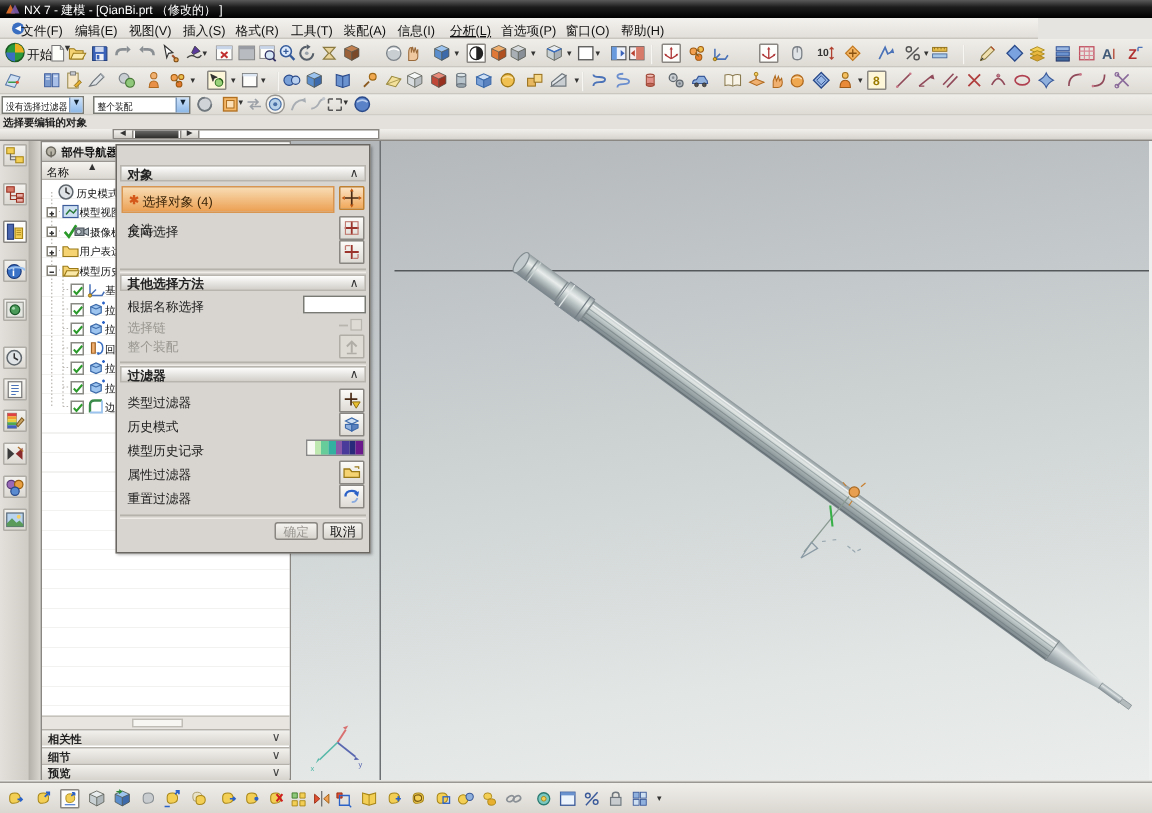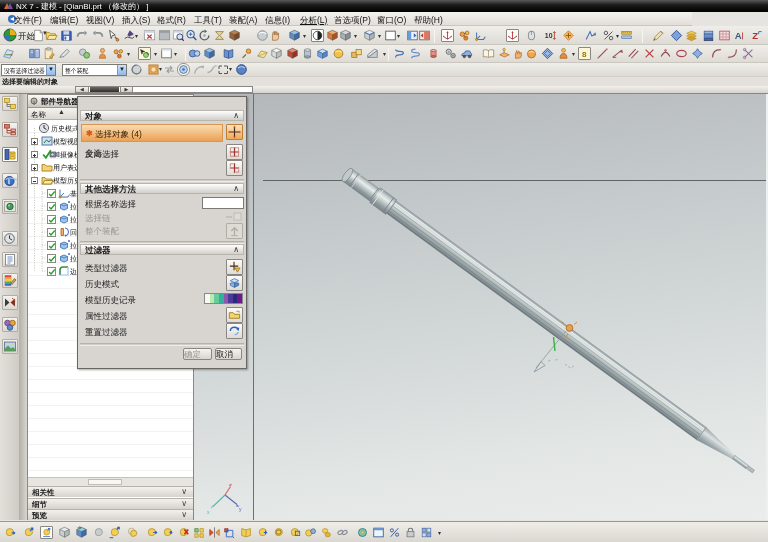--- a/index.html
+++ b/index.html
@@ -87,21 +87,21 @@
 .dsechdr .dslabel { position:absolute; left:4px; top:0px; font-size:8.5px; font-weight:bold; color:#222; }
 .dsechdr .dchev { position:absolute; right:4px; top:0px; font-size:8px; color:#333; }
 .drowlabel { position:absolute; left:7px; font-size:8.5px; color:#222; white-space:nowrap; }
 .drowlabel.dis { color:#999690; }
 .dicobtn { position:absolute; left:148px; width:17px; height:16px; background:linear-gradient(#fcfbf9,#dedbd5); border:1px solid #8a8782; border-radius:1px; }
 .dicobtn svg { width:15px; height:14px; display:block; }
 #dobjrow { position:absolute; left:3px; width:142px; height:18px; background:linear-gradient(#f8dcb4,#eca052); border:1px solid #d89650; }
 #dobjrow .dolabel { position:absolute; left:13px; top:3.5px; font-size:8.5px; color:#3a2408; }
 #dobjrow .dstar { position:absolute; left:4px; top:3.5px; color:#d4581a; font-size:8px; font-weight:bold; }
 #dnamein { position:absolute; left:124px; width:42px; height:12px; background:#fff; border:1px solid #7a7a74; }
-.dbtn { position:absolute; height:12px; background:linear-gradient(#f6f4f0,#d8d5cf); border:1px solid #8a8782; border-radius:2px; font-size:8.5px; }
+.dbtn { position:absolute; height:12px; background:linear-gradient(#f6f4f0,#d8d5cf); border:1px solid #8a8782; border-radius:2px; font-size:8.5px; text-align:center; }
 #colorstrip { position:absolute; left:126px; width:39px; height:11px; border:1px solid #888; display:flex; }
 #colorstrip div { flex:1; }
 </style>
 </head>
 <body>
 
 <div id="app">
 
   <div id="titlebar" class="abs">
     <svg id="titlelogo" viewBox="0 0 11 10">

